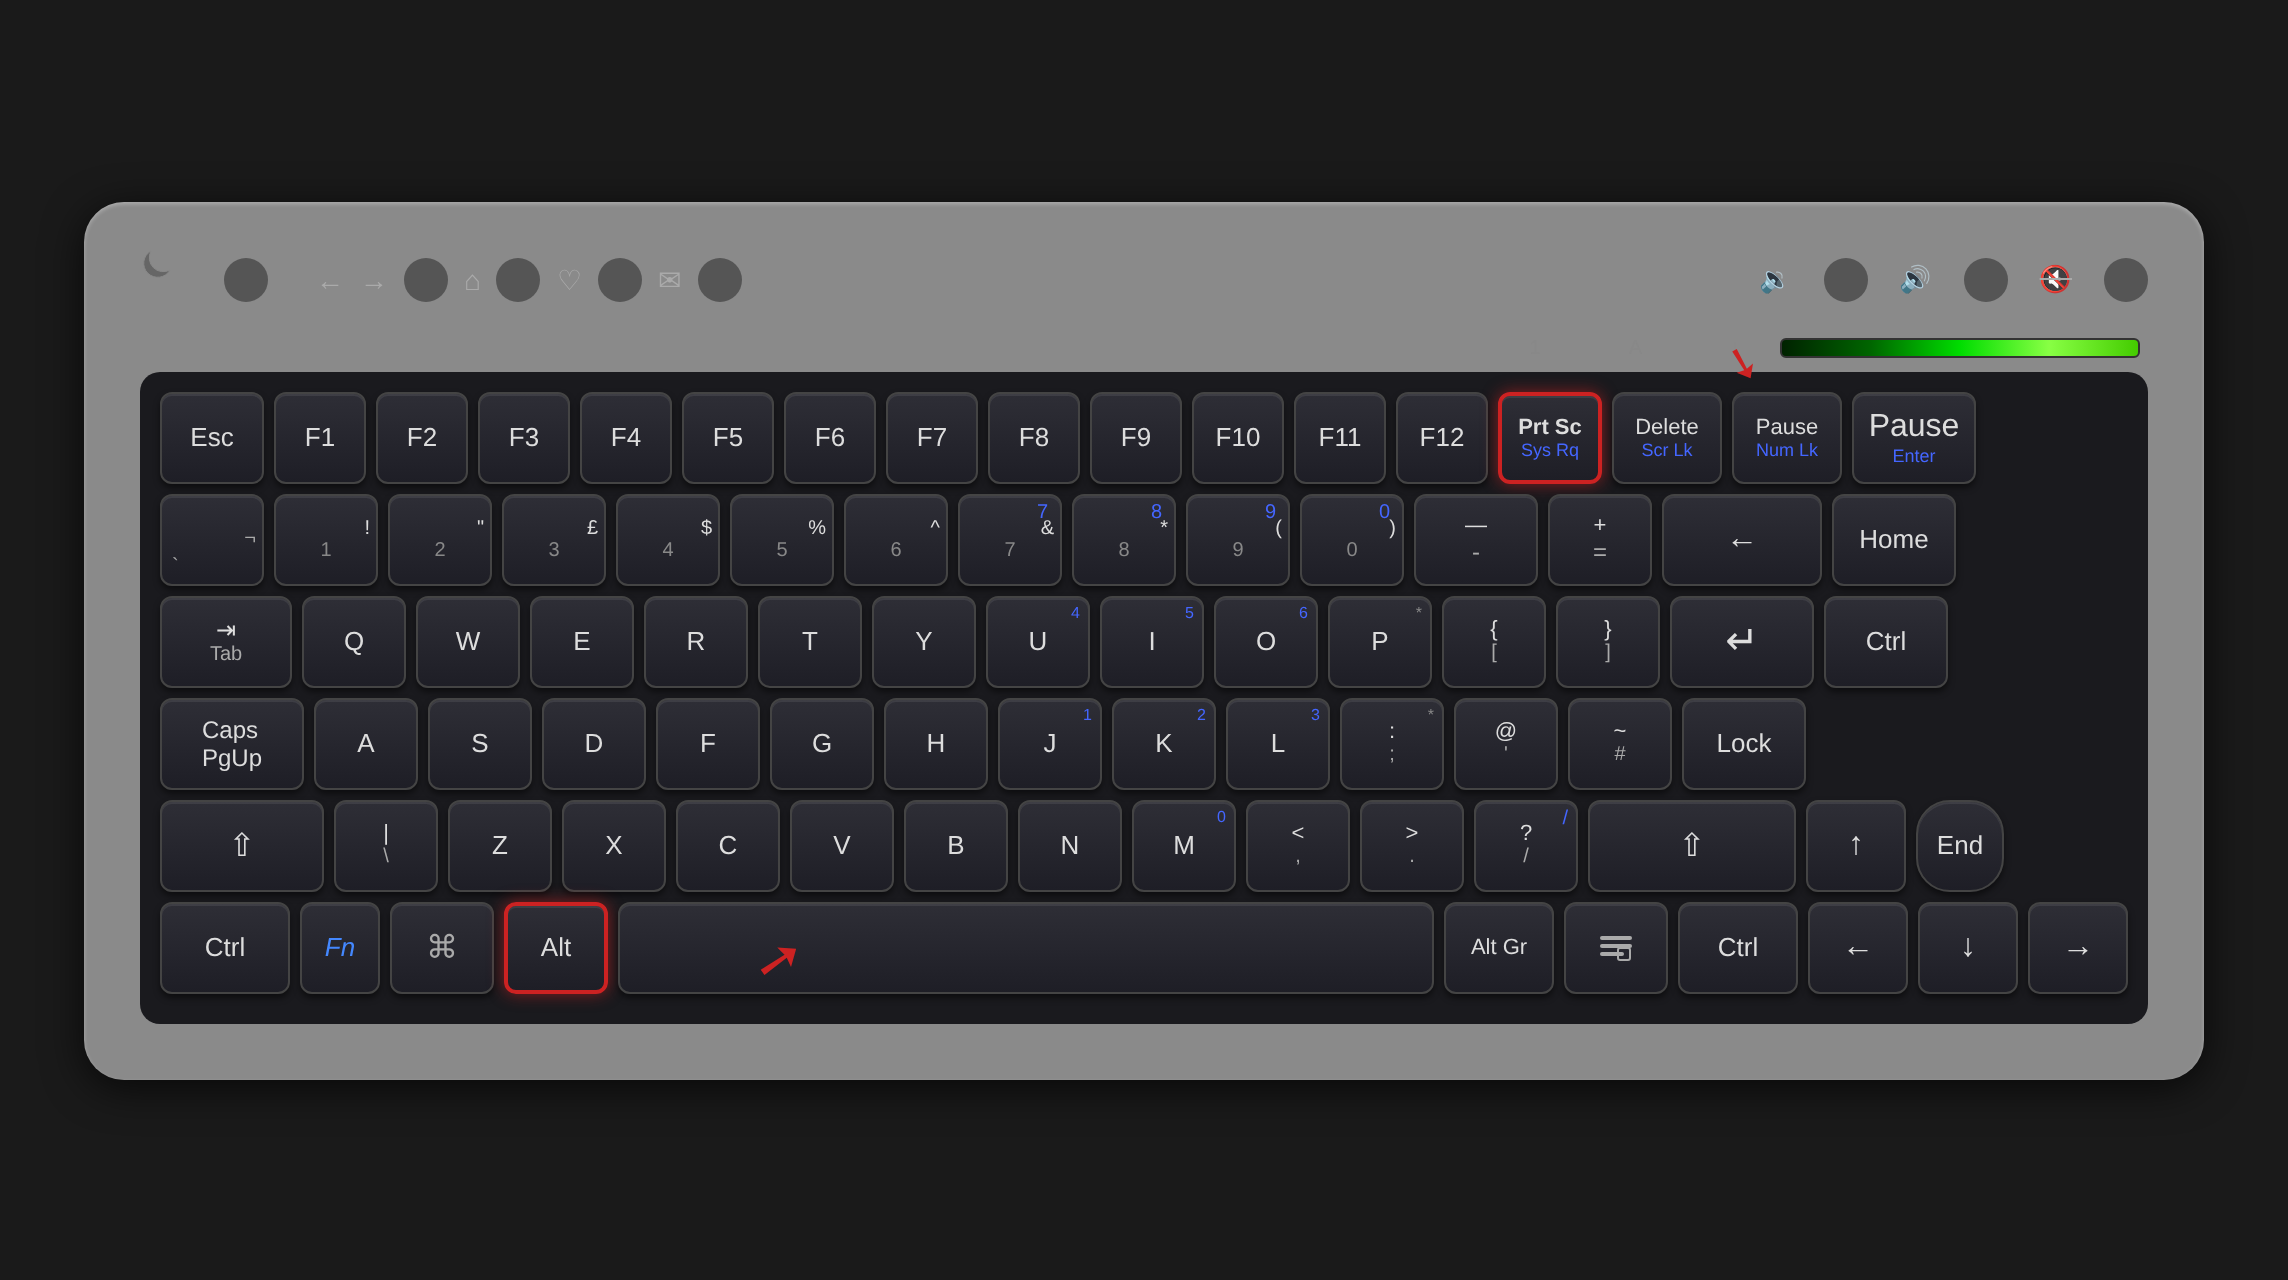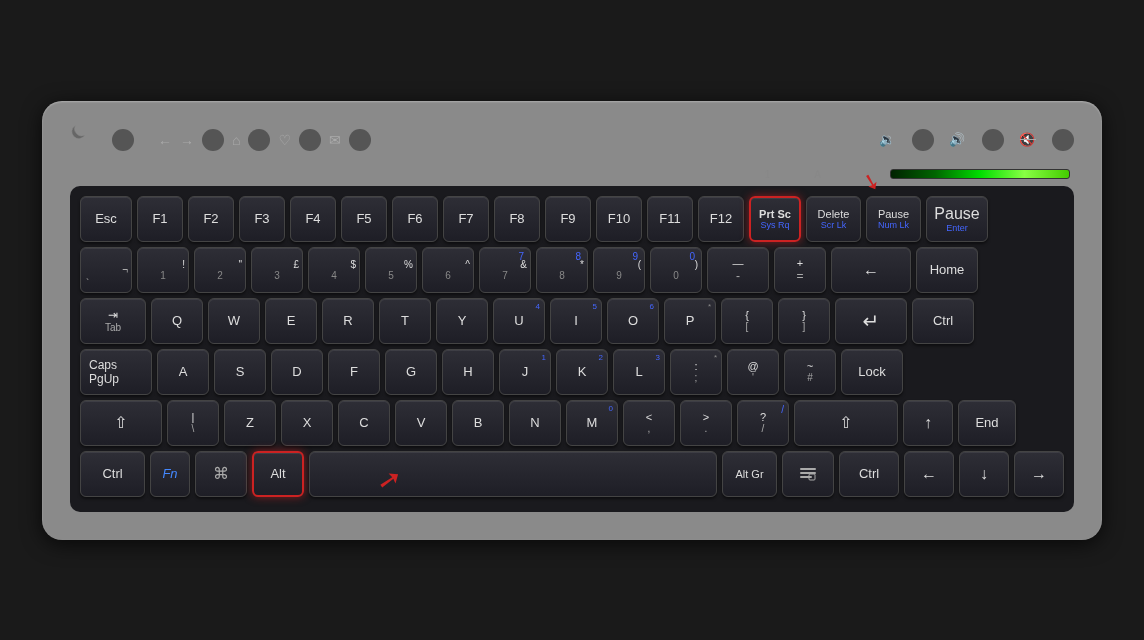--- a/index.html
+++ b/index.html
@@ -109,21 +109,21 @@
     .w-tilde { width: 52px; }
     .w-backspace { width: 80px; }
     .w-home { width: 62px; }
     .w-tab { width: 66px; }
     .w-std { width: 52px; }
     .w-pgup { width: 62px; }
     .w-caps { width: 72px; }
     .w-pgdn { width: 62px; }
     .w-lshift { width: 82px; }
     .w-rshift { width: 104px; }
-    .w-end { width: 58px; }
+    .w-end { width: 44px; border-radius: 17px; }
     .w-ctrl { width: 65px; }
     .w-fn { width: 40px; }
     .w-win { width: 52px; }
     .w-alt { width: 52px; }
     .w-space { flex: 1; }
     .w-altgr { width: 55px; }
     .w-menu { width: 52px; }
     .w-rctrl { width: 60px; }
     .w-larr { width: 50px; }
     .w-darr { width: 50px; }
@@ -358,21 +358,21 @@
         <div class="key" style="width:72px; height:46px;">
           <span style="font-size:20px; color:#ddd;">↵</span>
         </div>
       </div>
       <div class="key w-pgup">
           <span class="main-label">Ctrl</span>
         </div>
     </div>
 
     <div class="key-row">
-      <div class="key w-caps" style="align-items:flex-start; padding-left:8px;">
+      <div class="key w-caps" style="align-items:flex-start; padding-left:20px;">
         <span style="font-size:12px; color:#ddd;">Caps</span>
         <span style="font-size:12px; color:#ddd;">PgUp</span>
       </div>
       <div class="key w-std">
           <span class="main-label">A</span>
         </div>
       <div class="key w-std">
           <span class="main-label">S</span>
         </div>
       <div class="key w-std">

